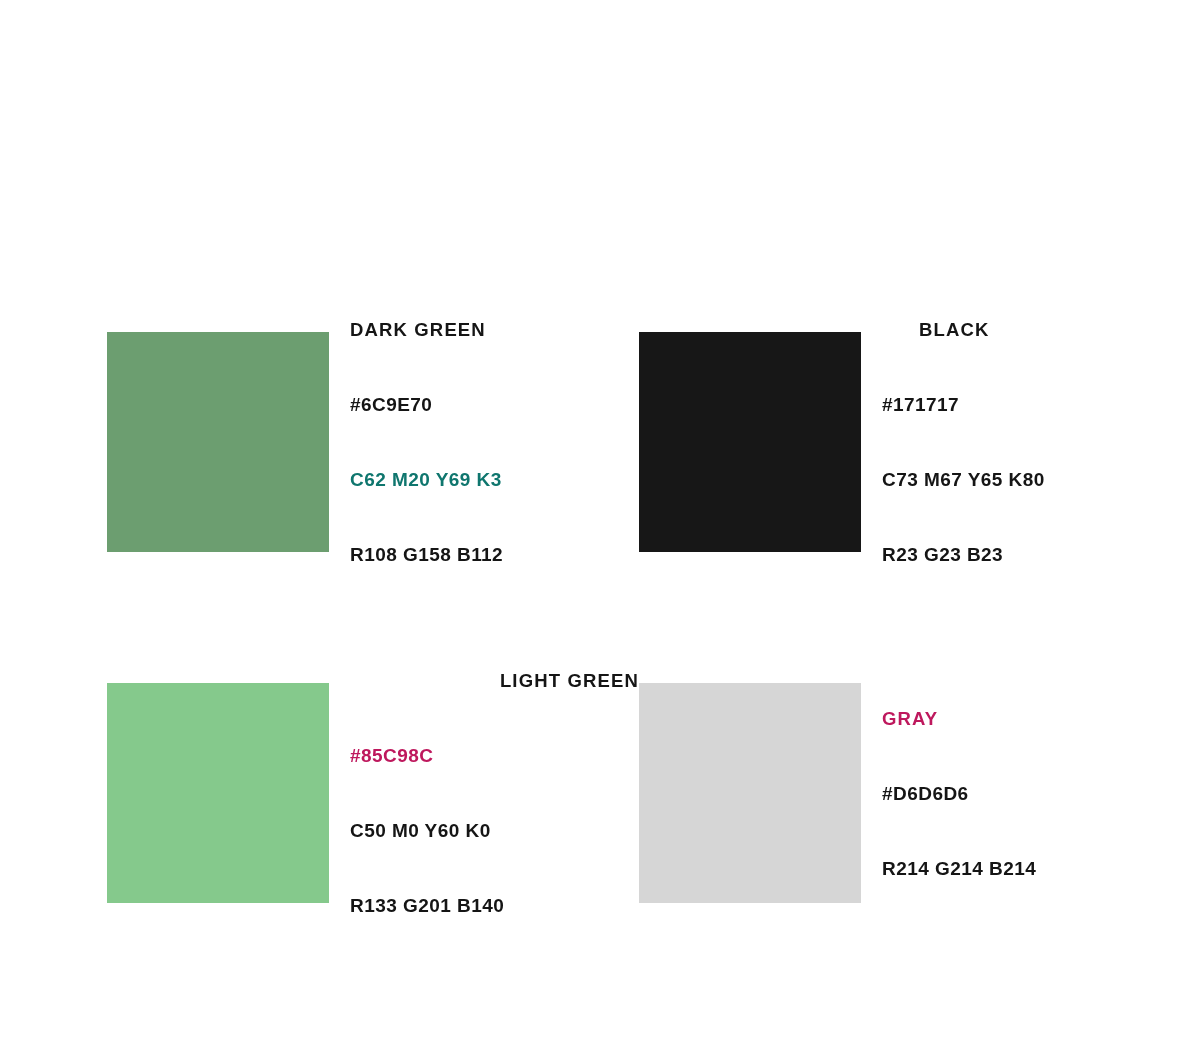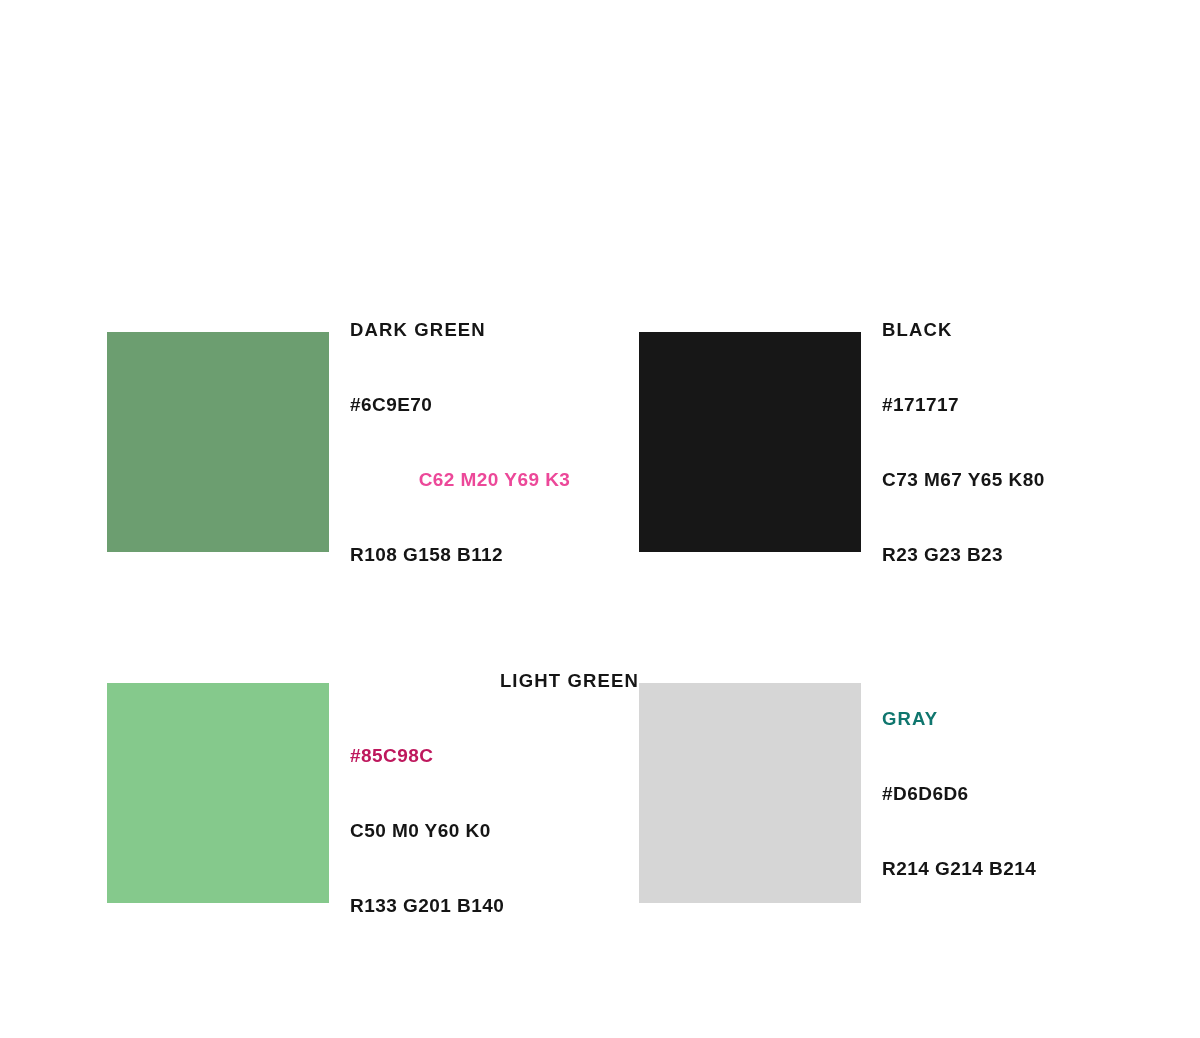--- a/index.html
+++ b/index.html
@@ -104,48 +104,48 @@
 <div class="page" style="background: rgb(255, 255, 255);">
 
 
   <div class="palette">
 
     <div class="swatch-entry">
       <div class="swatch-chip" style="background-color: rgb(108, 158, 112);"></div>
       <div class="swatch-info">
         <div class="swatch-name" style="color: rgb(21, 21, 21);">DARK GREEN</div>
         <div class="swatch-value" style="color: rgb(21, 21, 21);">#6C9E70</div>
-        <div class="swatch-value" style="color: #ec4899; text-align: center;">C62 M20 Y69 K3</div>
+        <div class="swatch-value" style="color: #0f766e;">C62 M20 Y69 K3</div>
         <div class="swatch-value" style="color: rgb(21, 21, 21);">R108 G158 B112</div>
       </div>
     </div>
 
     <div class="swatch-entry">
       <div class="swatch-chip" style="background-color: rgb(23, 23, 23);"></div>
       <div class="swatch-info">
-        <div class="swatch-name" style="color: rgb(21, 21, 21);">BLACK</div>
+        <div class="swatch-name" style="color: rgb(21, 21, 21); margin-left: 37px;">BLACK</div>
         <div class="swatch-value" style="color: rgb(21, 21, 21);">#171717</div>
         <div class="swatch-value" style="color: rgb(21, 21, 21);">C73 M67 Y65 K80</div>
         <div class="swatch-value" style="color: rgb(21, 21, 21);">R23 G23 B23</div>
       </div>
     </div>
 
     <div class="swatch-entry">
       <div class="swatch-chip" style="background-color: rgb(133, 201, 140);"></div>
       <div class="swatch-info">
         <div class="swatch-name" style="color: rgb(21, 21, 21); text-align: right;">LIGHT GREEN</div>
         <div class="swatch-value" style="color: #be185d;">#85C98C</div>
         <div class="swatch-value" style="color: rgb(21, 21, 21);">C50 M0 Y60 K0</div>
         <div class="swatch-value" style="color: rgb(21, 21, 21);">R133 G201 B140</div>
       </div>
     </div>
 
     <div class="swatch-entry">
       <div class="swatch-chip" style="background-color: rgb(214, 214, 214);"></div>
       <div class="swatch-info">
-        <div class="swatch-name" style="color: #0f766e;">GRAY</div>
+        <div class="swatch-name" style="color: #be185d;">GRAY</div>
         <div class="swatch-value" style="color: rgb(21, 21, 21);">#D6D6D6</div>
         <div class="swatch-value" style="color: rgb(21, 21, 21);">R214 G214 B214</div>
       </div>
     </div>
 
   </div>
 </div>
 
 </body></html>

